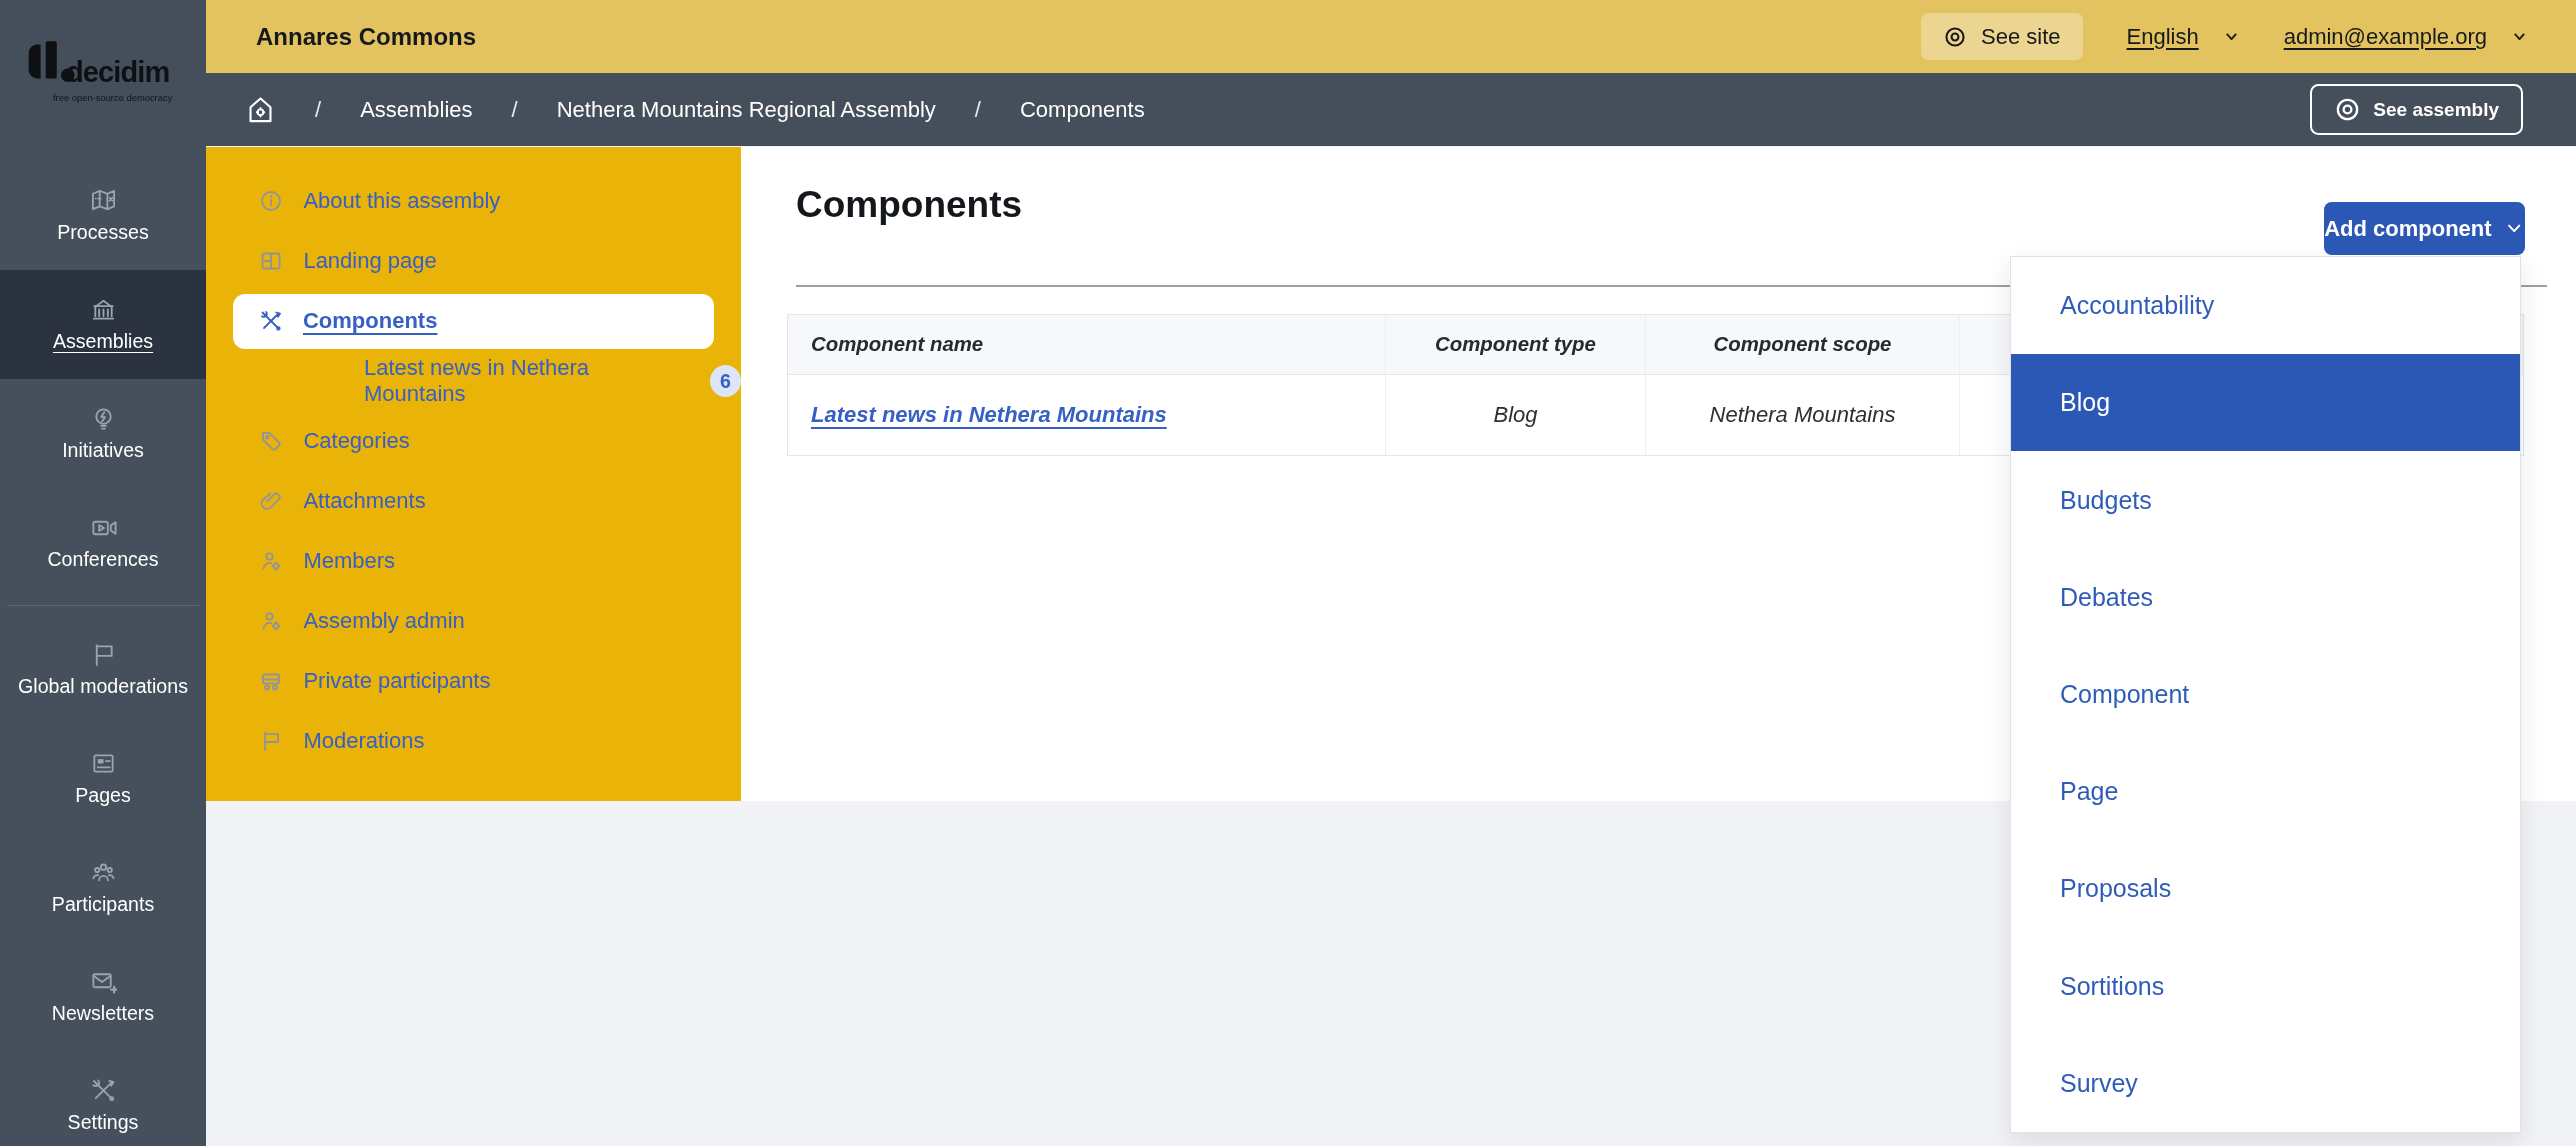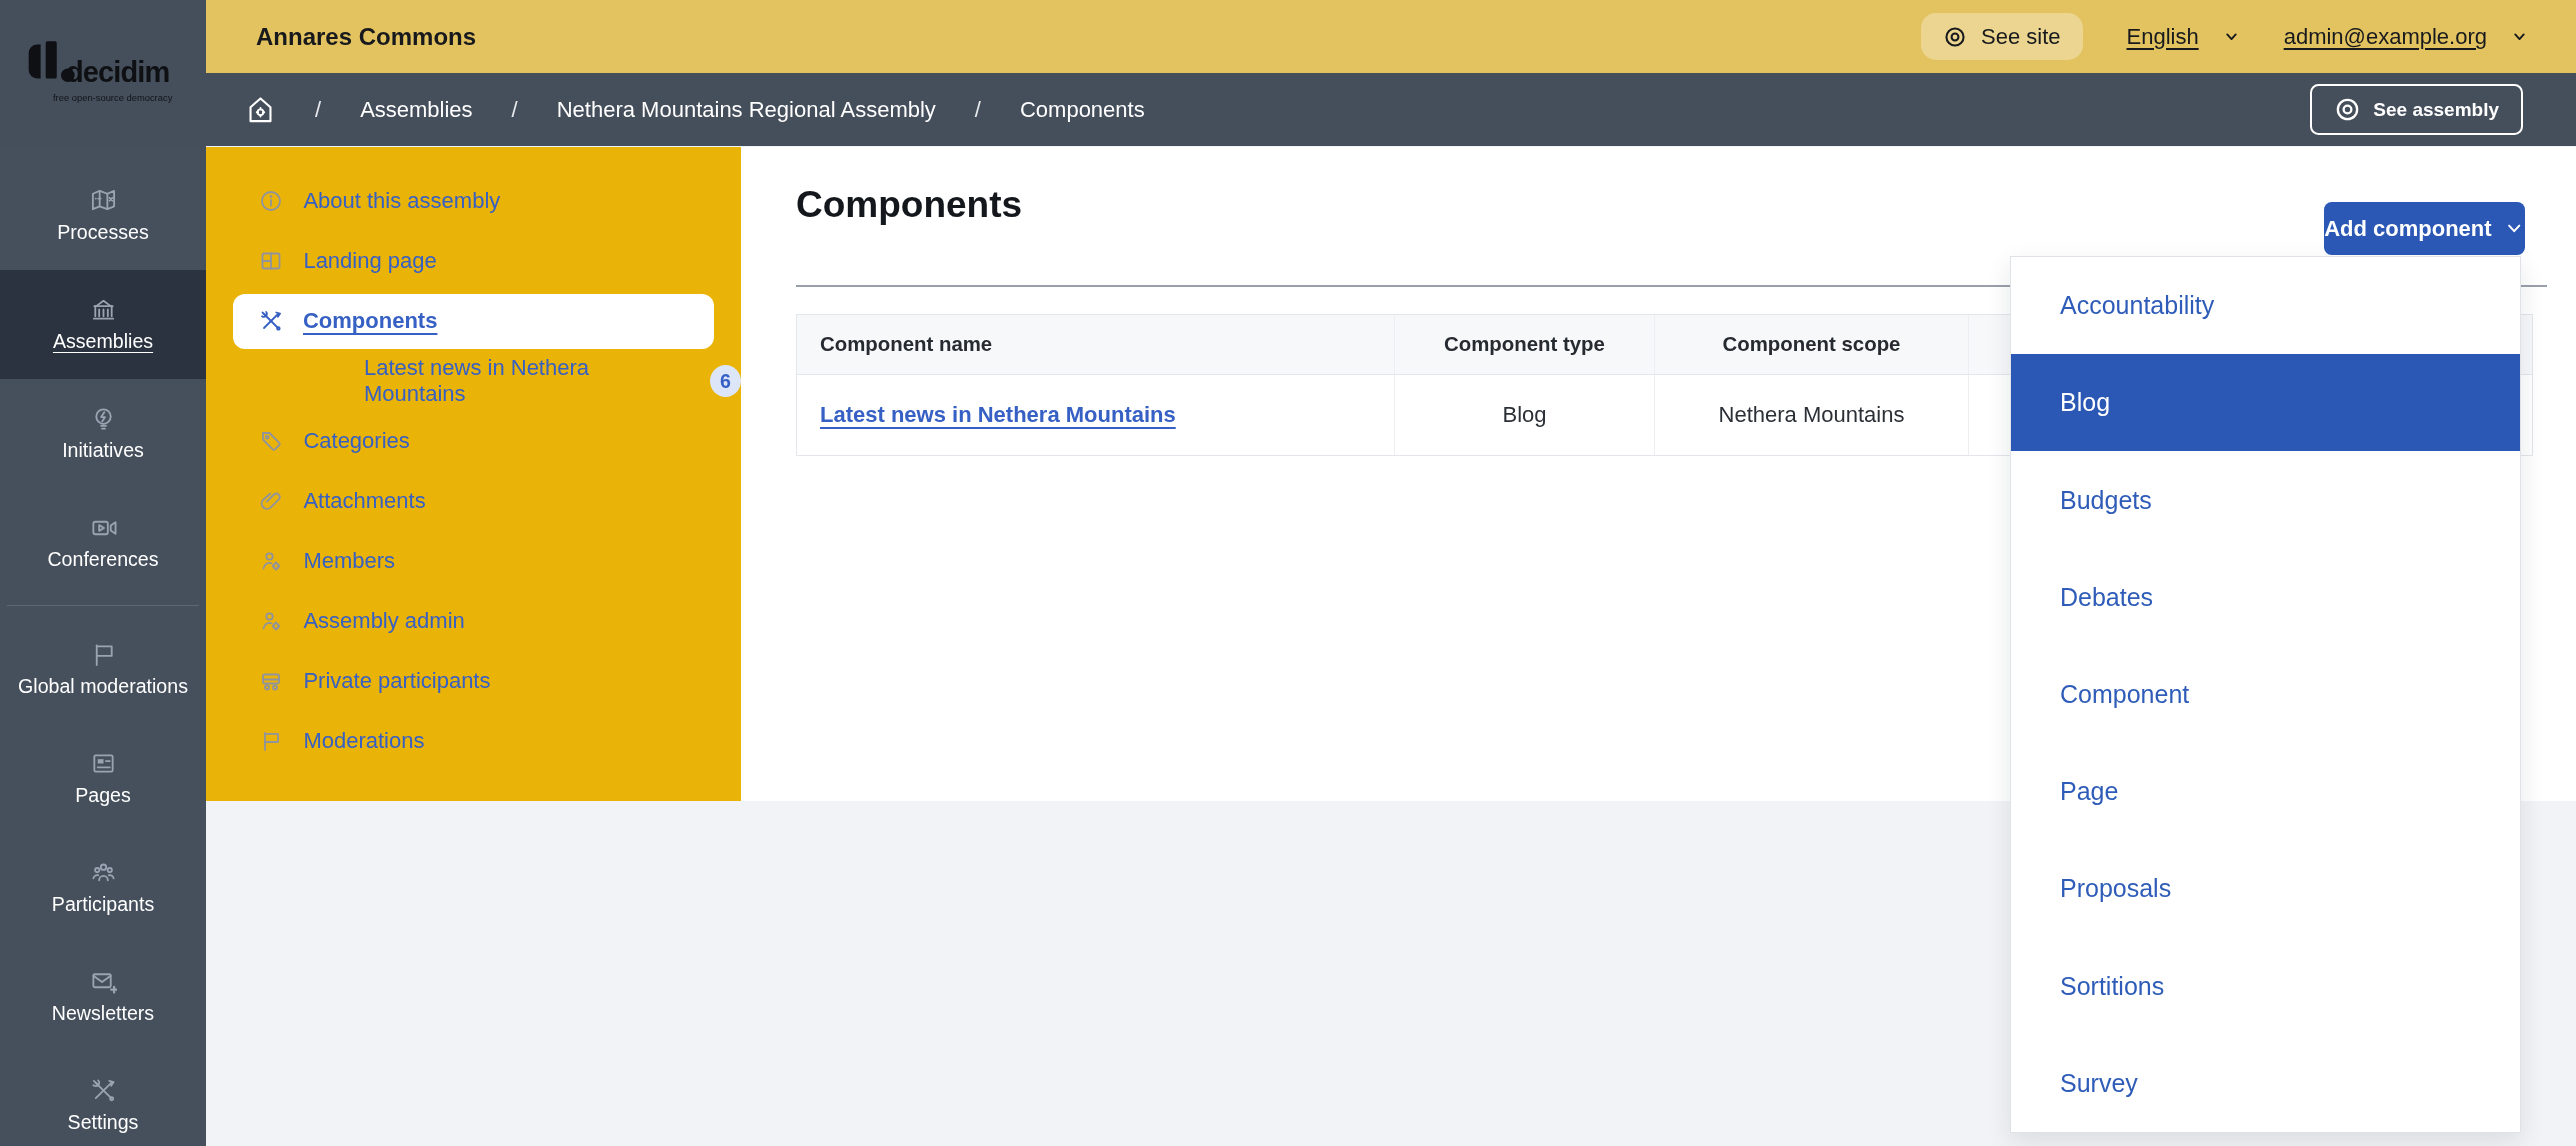--- a/index.html
+++ b/index.html
@@ -6,21 +6,21 @@
   html,body { width:2576px; height:1147px; overflow:hidden; background:#f2f3f6;
               font-family:"Liberation Sans", sans-serif; }
   #app { position:relative; width:2576px; height:1147px; background:#f2f3f6; overflow:hidden; }
 
   
   .topbar { position:absolute; left:0; top:0; width:2576px; height:73px; background:#e2c360; z-index:30; }
   .org-title { position:absolute; left:256px; top:0; height:73px; line-height:73px;
                font-size:24px; font-weight:700; color:#17191d; }
   .top-right { position:absolute; right:48px; top:0; height:73px; display:flex; align-items:center; gap:44px; }
   .see-site-pill { display:flex; align-items:center; gap:13.6px; background:rgba(255,255,255,0.30);
-                   border-radius:15px; padding:10.2px 22px; color:#17191d; font-size:22px; cursor:pointer; }
+                   border-radius:7px; padding:10.2px 22px; color:#17191d; font-size:22px; cursor:pointer; }
   .top-link { display:flex; align-items:center; gap:24px; color:#17191d; font-size:22px; cursor:pointer; }
   .top-link .lbl { text-decoration:underline; text-underline-offset:4.3px; }
 
   
   .crumbbar { position:absolute; left:0; top:73px; width:2576px; height:73px; background:#454e5b; z-index:29; }
   .crumbs { position:absolute; left:245px; top:0; height:73px; display:flex; align-items:center; gap:39px;
             color:#ffffff; font-size:22px; }
   .crumb { color:#ffffff; cursor:pointer; white-space:nowrap; }
   .crumb-sep { color:#e8eaee; }
   .see-assembly-btn { position:absolute; right:53px; top:11px; height:51px; display:flex; align-items:center;
@@ -57,21 +57,21 @@
   .sn-badge { margin-left:24px; width:32px; height:32px; border-radius:50%; background:#dce6f8;
               color:#3660c4; font-size:19.6px; font-weight:700; display:flex; align-items:center; justify-content:center; }
   .sn-icon { stroke:#8f949e; fill:none; stroke-width:1.8; stroke-linecap:round; stroke-linejoin:round; }
   .sn-icon.blue { stroke:#3660c4; }
 
   
   .content { position:absolute; left:741px; top:147px; width:1835px; height:654px; background:#ffffff; z-index:1; }
   .page-title { position:absolute; left:55px; top:37px; font-size:37px; font-weight:700; color:#14171c; }
   .title-divider { position:absolute; left:55px; width:1751px; top:138px; height:1.7px; background:#99a0aa; }
 
-  .cmp-table { position:absolute; left:55px; top:167px; width:1737px; border:0.9px solid #e3e6eb; }
+  .cmp-table { position:absolute; left:46px; top:167px; width:1737px; border:0.9px solid #e3e6eb;font-style:italic; }
   .t-row { display:grid; grid-template-columns:597px 260px 314px 1fr; }
   .t-head { background:#f7f8fa; height:59px; }
   .t-head .t-cell { font-weight:700; color:#262a31; font-size:20.4px; }
   .t-body { background:#ffffff; height:81px; border-top:0.9px solid #e3e6eb; }
   .t-cell { display:flex; align-items:center; justify-content:center; font-size:22px; color:#2b2f36;
             border-left:0.9px solid #eceef2; }
   .t-cell.first { justify-content:flex-start; padding-left:23px; border-left:none; }
   .row-link { color:#3660c4; font-weight:700; text-decoration:underline; text-underline-offset:5.1px; cursor:pointer; }
 
   

